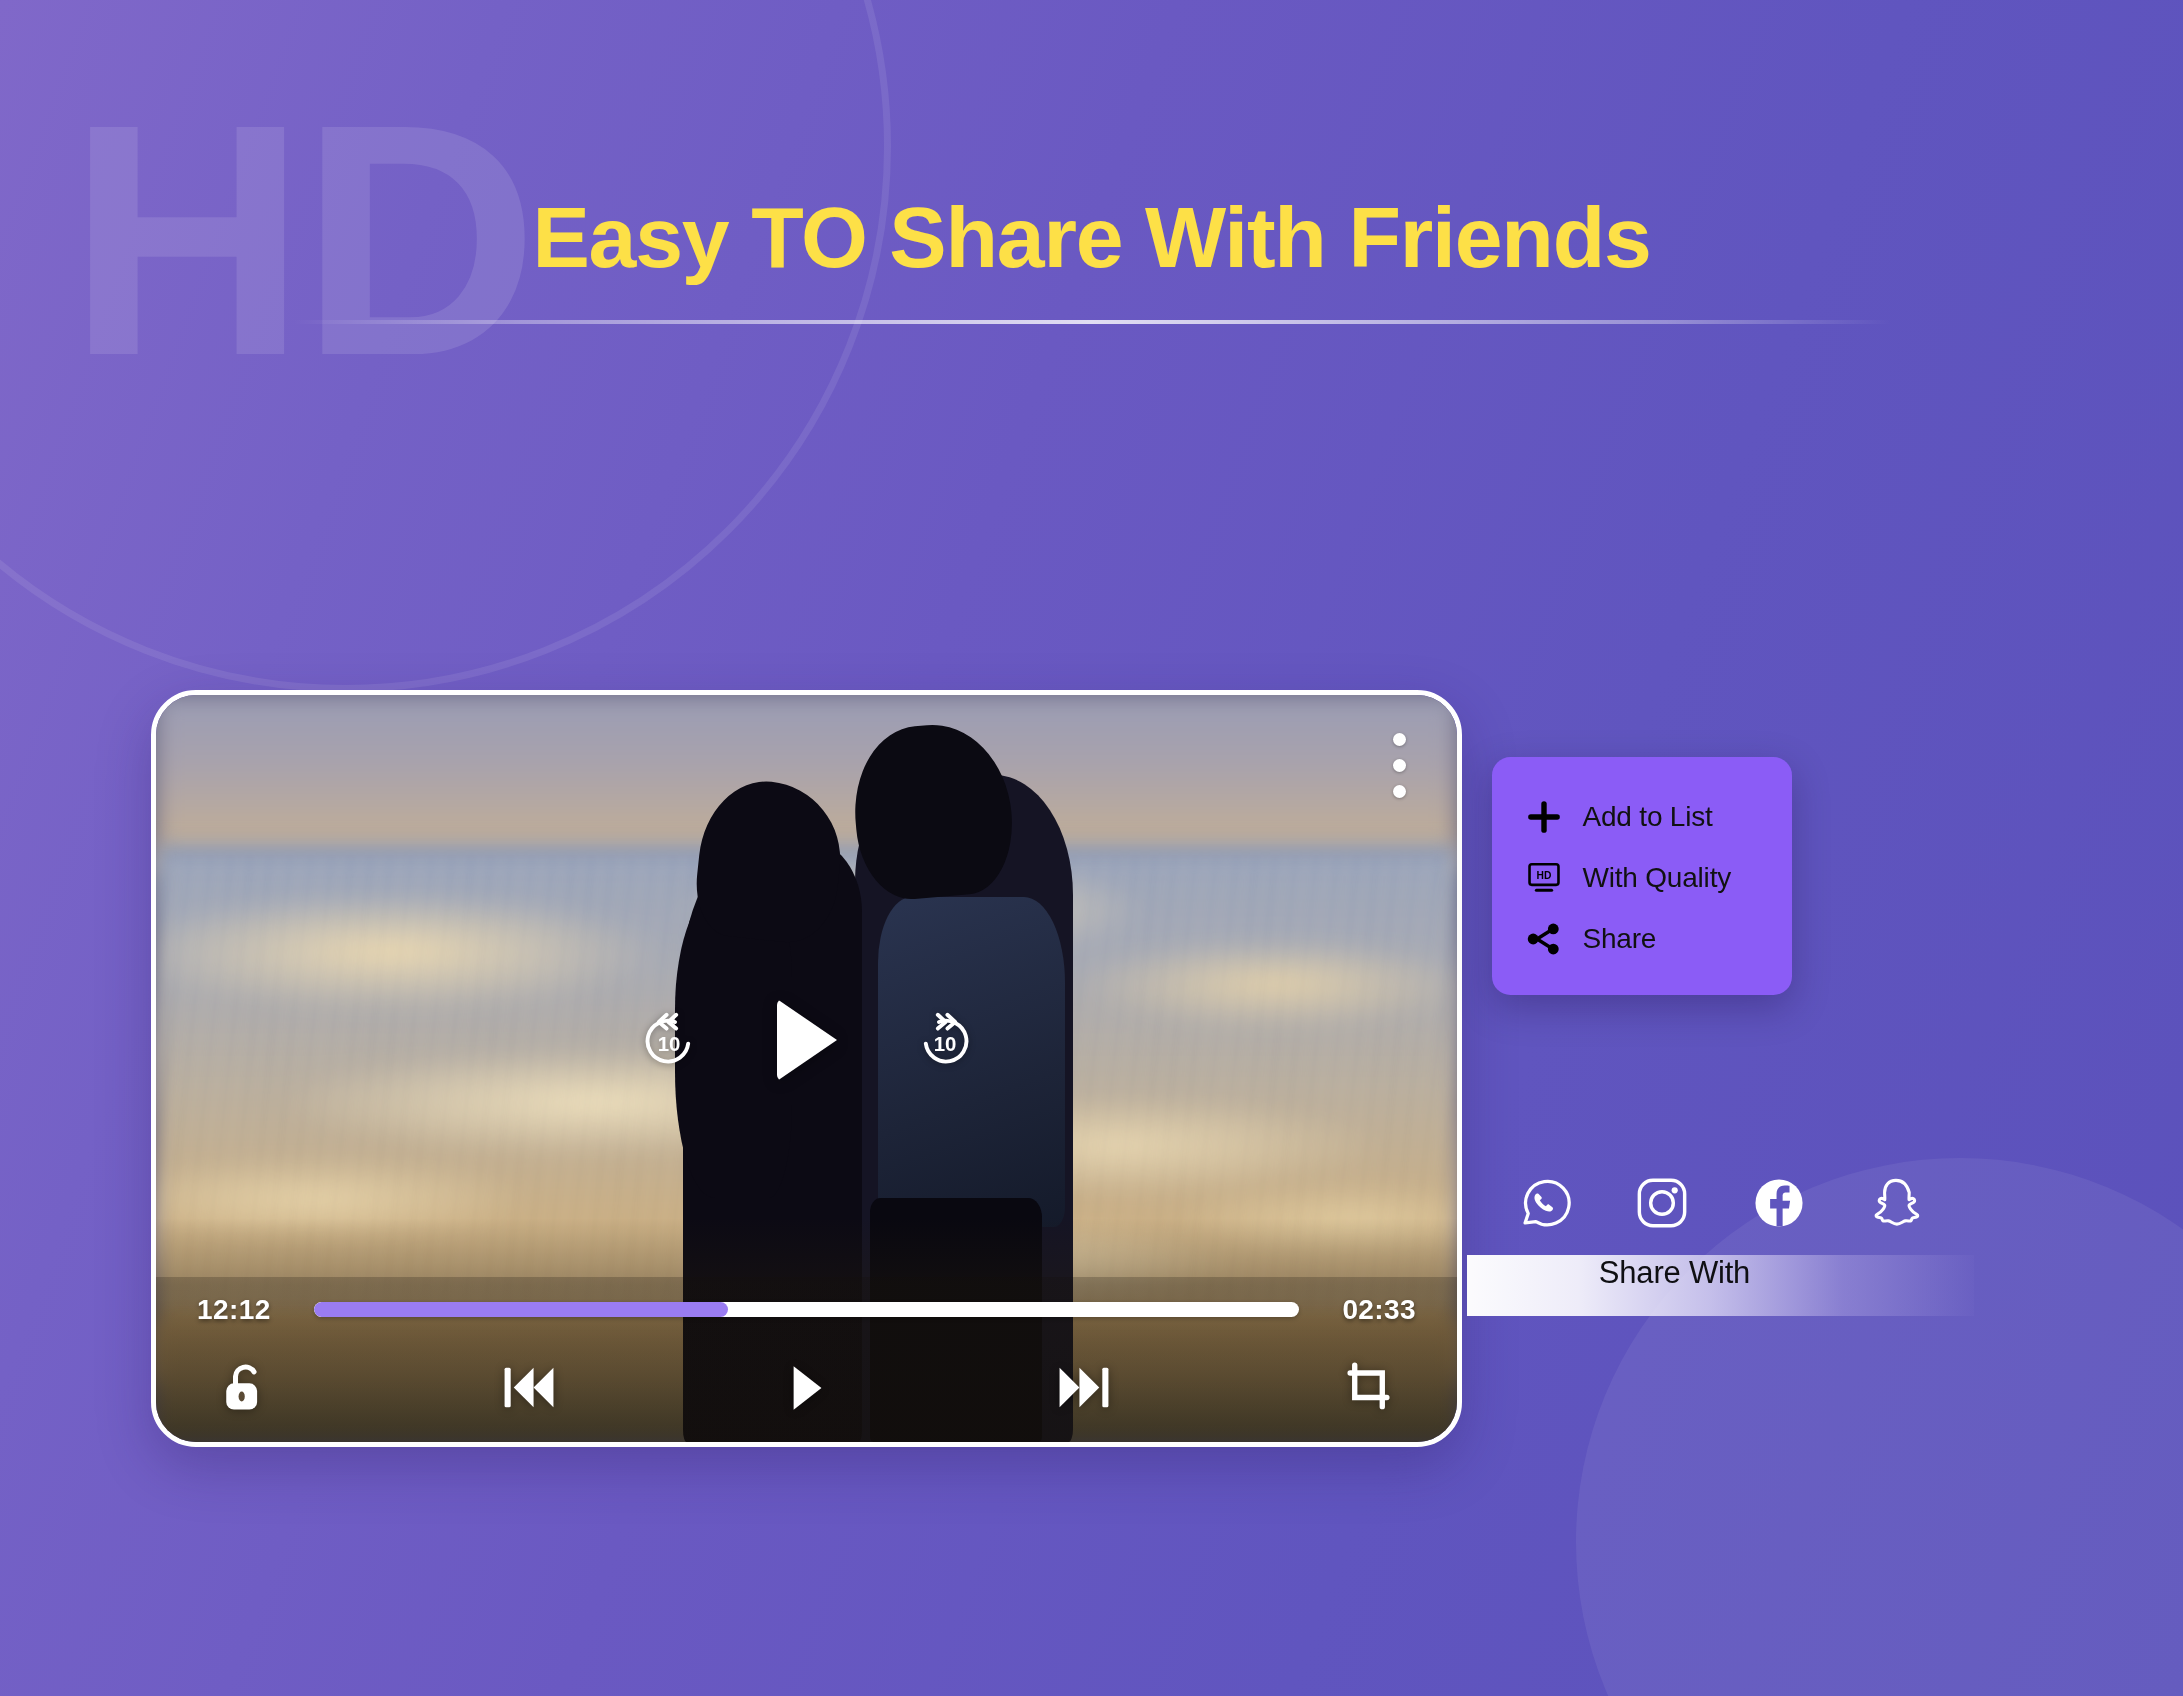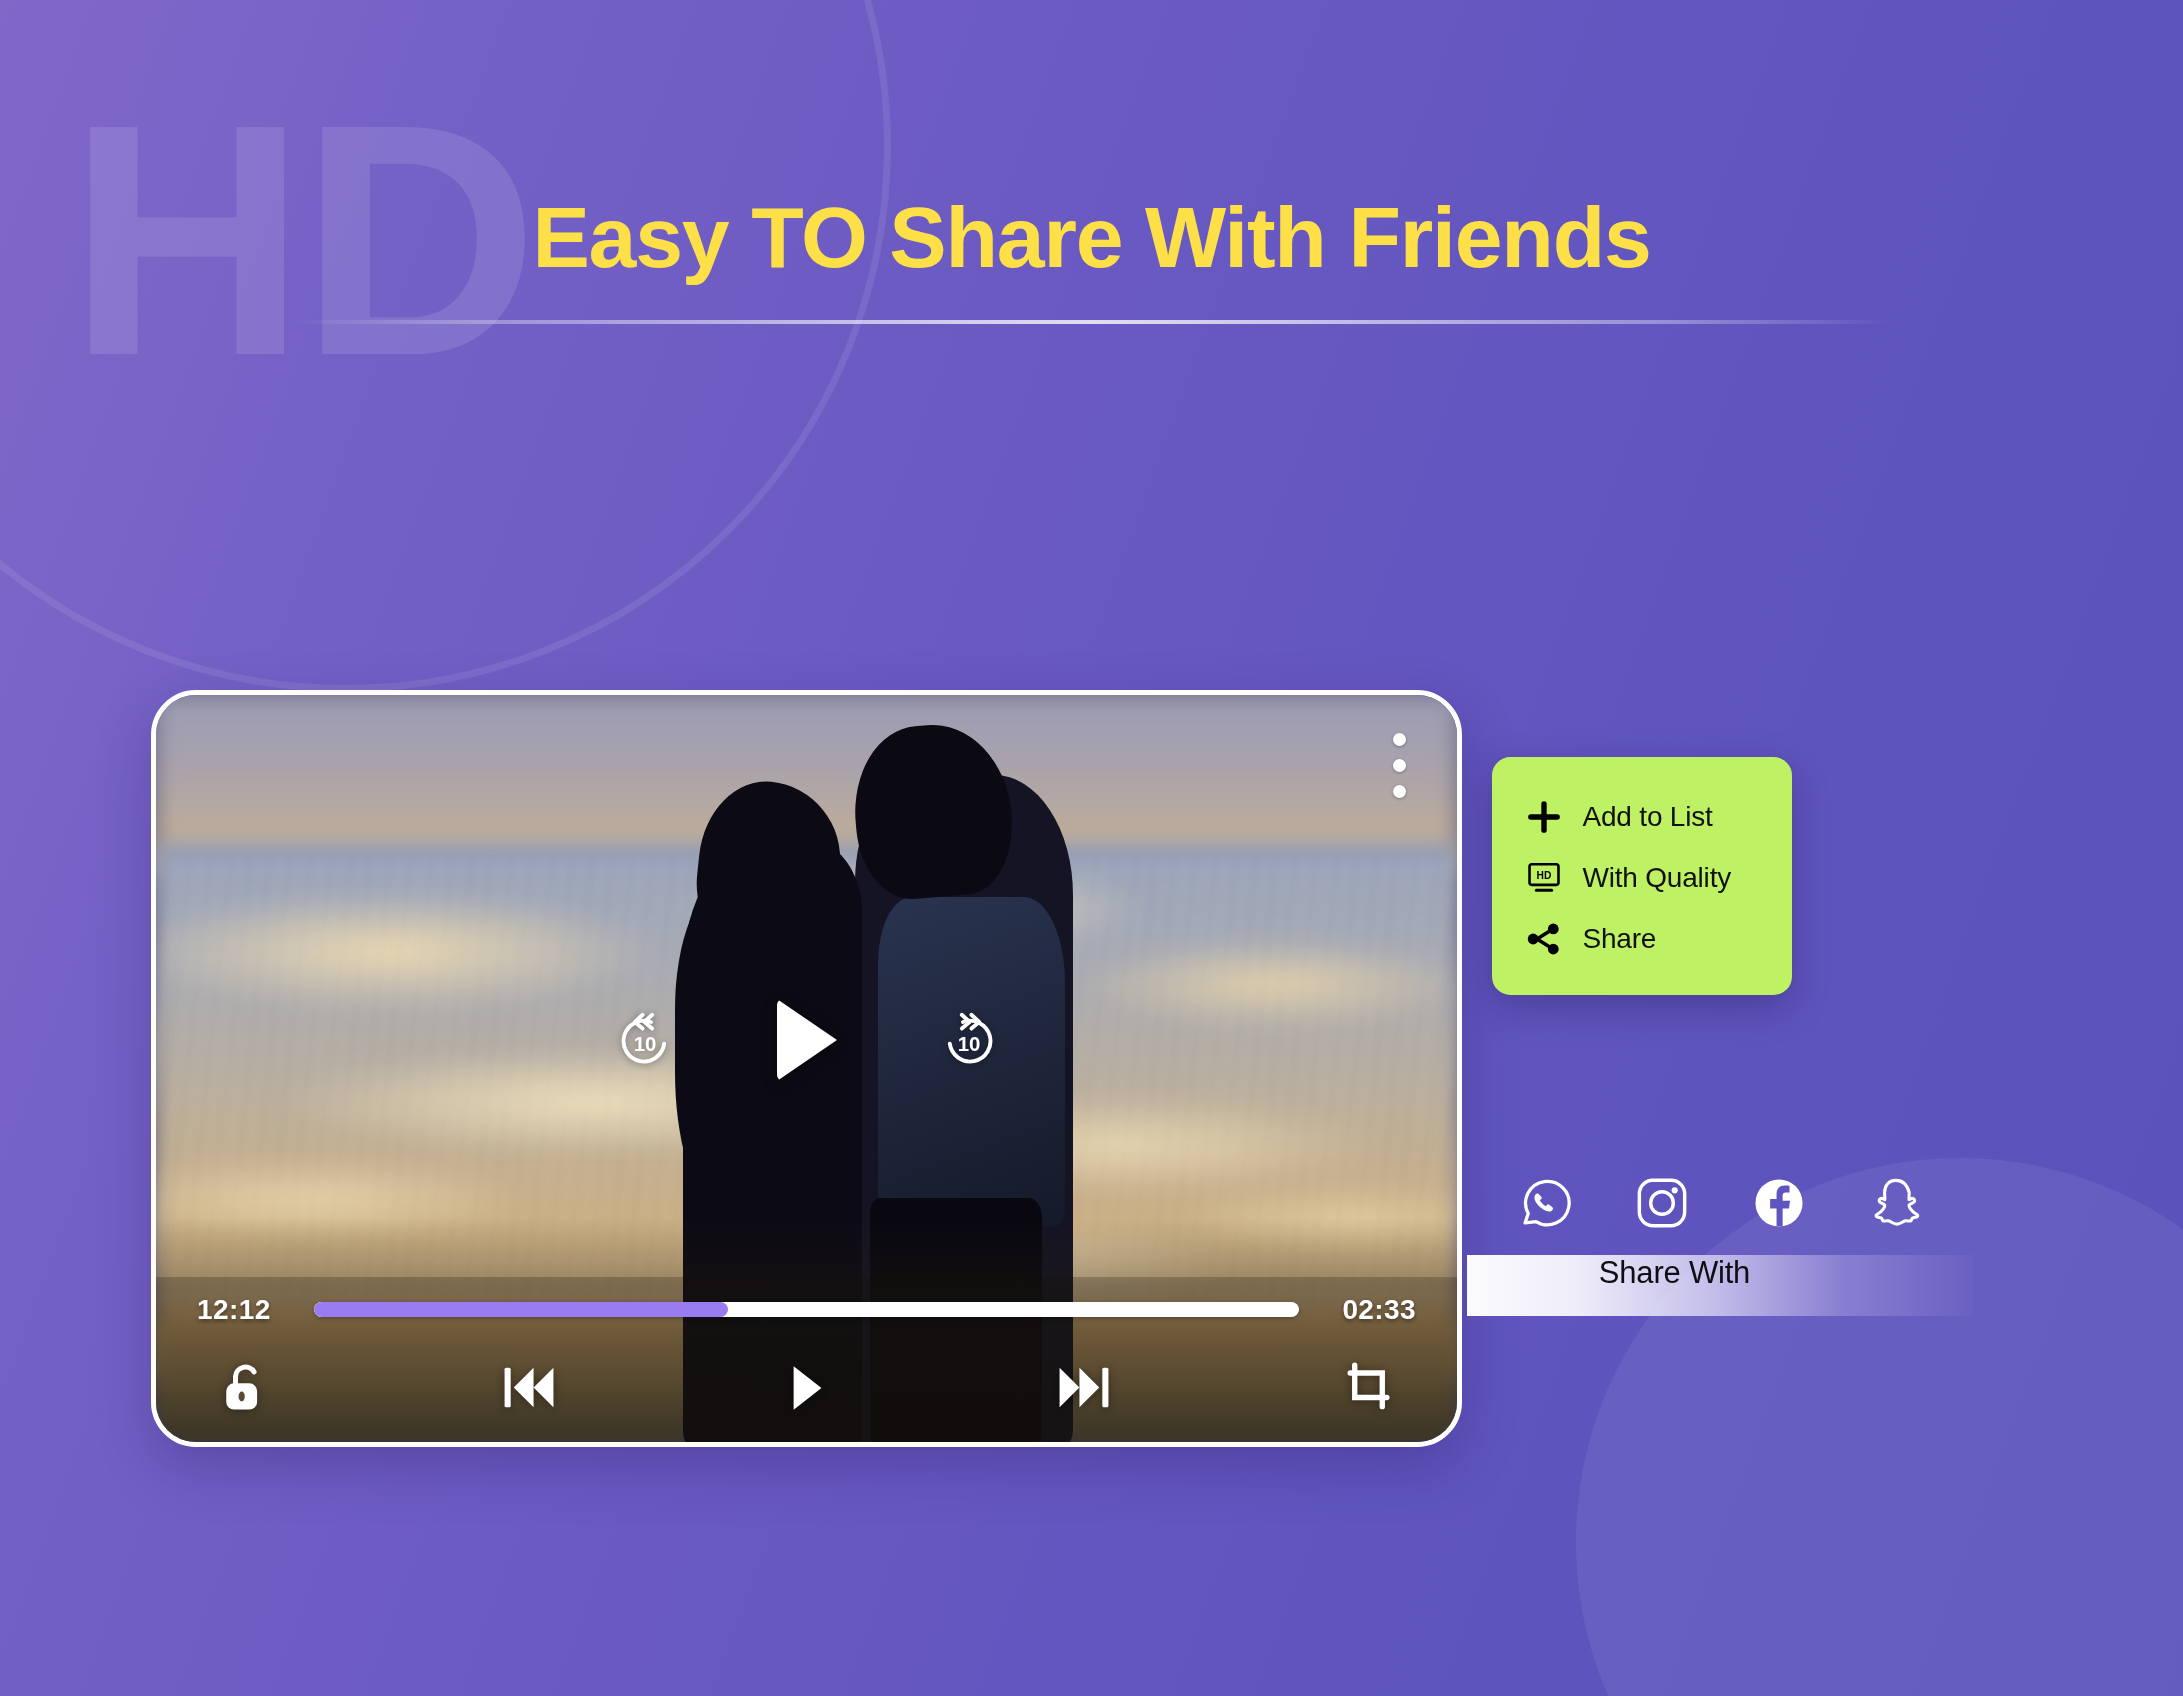--- a/index.html
+++ b/index.html
@@ -165,21 +165,21 @@
   .kebab span {
     width:13px; height:13px; border-radius:50%;
     background:#ffffff;
     box-shadow:0 0.8px 3.1px rgba(0,0,0,0.3);
   }
 
   
   .center-controls {
     position:absolute; left:0; right:0; top:0; bottom:0;
     display:flex; align-items:center; justify-content:center;
-    gap:102px;
+    gap:78px;
     pointer-events:none;
     padding-bottom:58px;
   }
   .center-controls > * { pointer-events:auto; cursor:pointer; }
   .seek-icon { width:60px; height:60px; position:relative; }
   .seek-icon svg { width:100%; height:100%; display:block; filter:drop-shadow(0 1.5px 3.8px rgba(0,0,0,0.35)); }
   .big-play {
     width:0; height:0;
     border-left:60px solid #ffffff;
     border-top:41px solid transparent;
@@ -217,21 +217,21 @@
     cursor:pointer; display:flex; align-items:center; justify-content:center;
     filter:drop-shadow(0 1.5px 4.6px rgba(0,0,0,0.4));
   }
   .ctrl-btn svg { display:block; }
 
   
   .dropdown {
     position:absolute;
     left:1492px; top:757px;
     width:300px;
-    background:#bef264;
+    background:#8b5cf6;
     border-radius:18.4px;
     padding:29px 0 26px;
     box-shadow:0 12.3px 37px rgba(30,14,70,0.30);
   }
   .menu-item {
     display:flex; align-items:center; gap:21.5px;
     padding:13px 34px;
     cursor:pointer;
   }
   .menu-icon { width:35px; height:35px; flex:none; display:flex; align-items:center; justify-content:center; }

